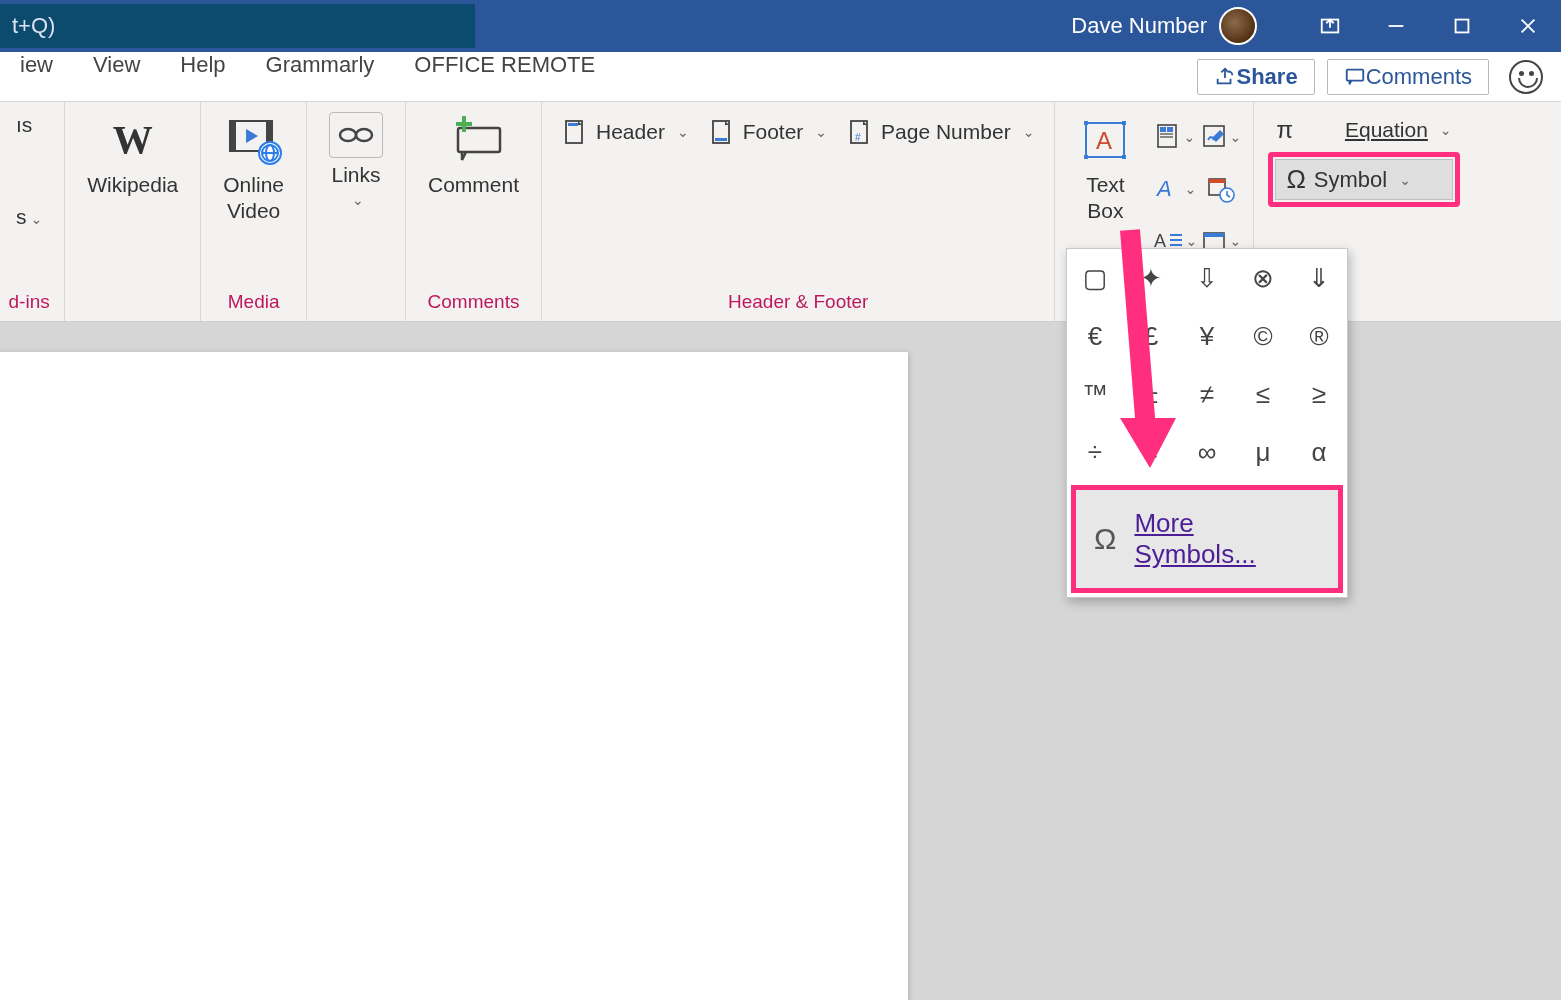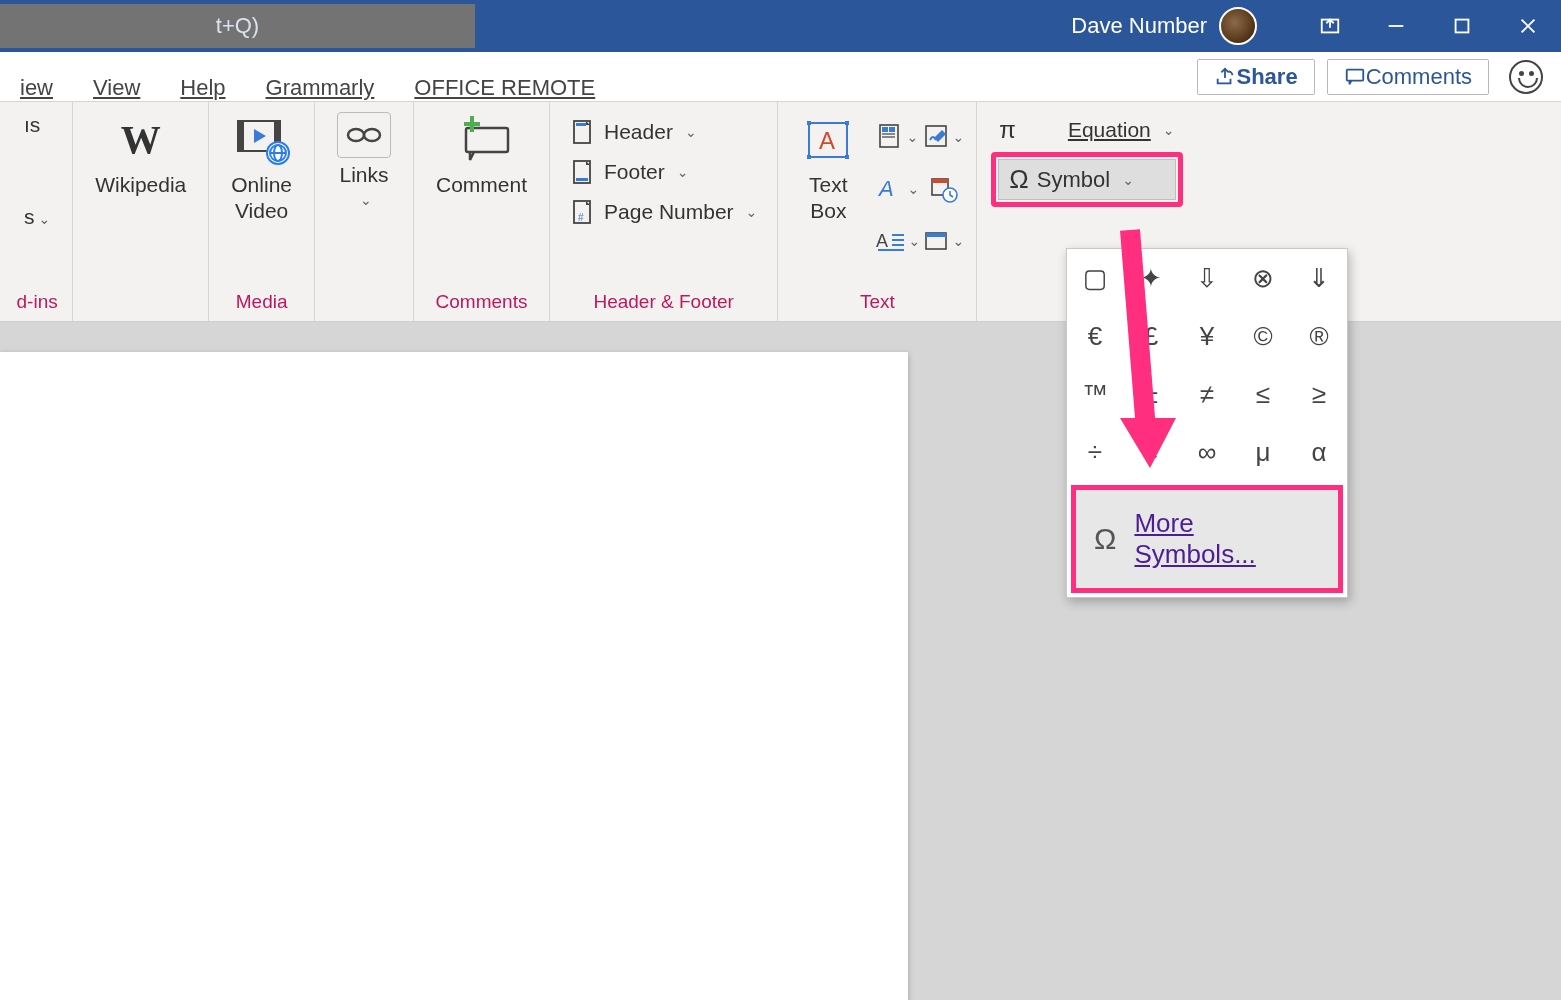--- a/index.html
+++ b/index.html
@@ -1,42 +1,42 @@
 <!DOCTYPE html>
 <html><head>
 <meta charset="utf-8">
 <style>
 * { margin: 0; padding: 0; box-sizing: border-box; font-family: "Segoe UI", Arial, sans-serif; }
 body { width: 1561px; height: 1000px; overflow: hidden; background: #ccc; }
 
 .titlebar { height: 52px; background: #2b579a; display: flex; align-items: center; color: #fff; }
-.searchbox { height: 44px; width: 475px; background: #737373; margin: 0; padding: 0 12px; display: flex; align-items: center; color: #d8e2f0; font-size: 22px; justify-content: center; }
+.searchbox { height: 44px; width: 475px; background: #0c4a6e; margin: 0; padding: 0 12px; display: flex; align-items: center; color: #d8e2f0; font-size: 22px; }
 .titlebar-spacer { flex: 1; }
 .username { font-size: 22px; color: #fff; margin-right: 12px; }
 .avatar { width: 38px; height: 38px; border-radius: 50%; background: radial-gradient(circle at 40% 40%, #8a6a4a 0%, #5a3a1a 60%, #2a1a0a 100%); border: 2px solid #fff; margin-right: 40px; }
 .winbtn { width: 66px; height: 52px; display: flex; align-items: center; justify-content: center; }
 .winbtn svg { width: 22px; height: 22px; }
 
 .ribbon-tabs { height: 50px; background: #fff; border-bottom: 1px solid #d4d4d4; display: flex; align-items: center; padding-left: 0; font-size: 22px; color: #444; }
-.ribbon-tabs .tab { padding: 0 20px; height: 100%; display: flex; align-items: flex-end; cursor: pointer; text-decoration: underline; }
+.ribbon-tabs .tab { padding: 0 20px; height: 100%; display: flex; align-items: flex-start; cursor: pointer; }
 .ribbon-right { margin-left: auto; display: flex; align-items: center; gap: 12px; padding-right: 18px; }
 .pillbtn { border: 1.5px solid #b8b8b8; background: #fff; color: #2b579a; font-size: 22px; padding: 4px 16px; display: flex; align-items: center; gap: 0; border-radius: 2px; }
 .smile { width: 34px; height: 34px; border: 2px solid #444; border-radius: 50%; position: relative; margin-left: 8px; }
 .smile::before { content: ""; position: absolute; width: 5px; height: 5px; background: #444; border-radius: 50%; top: 9px; left: 8px; box-shadow: 10px 0 0 #444; }
 .smile::after { content: ""; position: absolute; width: 16px; height: 8px; border: 2px solid #444; border-top: none; border-radius: 0 0 16px 16px; left: 7px; top: 16px; }
 
 .ribbon-content { height: 220px; background: #f3f2f1; border-bottom: 1px solid #cfcfcf; display: flex; align-items: stretch; overflow: hidden; }
 .rgroup { border-right: 1px solid #d6d6d6; padding: 6px 14px 0; display: flex; flex-direction: column; align-items: center; }
 .rgroup .body { flex: 1; display: flex; align-items: flex-start; gap: 16px; }
 .rgroup .glabel { font-size: 19px; color: #be185d; padding: 6px 0 8px; text-align: center; }
 .vbtn { display: flex; flex-direction: column; align-items: center; gap: 4px; font-size: 21px; color: #333; padding: 4px 8px; text-align: center; line-height: 1.25; }
 .vbtn .ico { width: 56px; height: 56px; display: flex; align-items: center; justify-content: center; }
 .caret { font-size: 14px; color: #666; margin-left: 4px; }
 
-.stack { display: flex; flex-direction: column; gap: 8px; }
+.stack { display: flex; flex-direction: row; gap: 8px; }
 .hitem { display: flex; align-items: center; gap: 8px; font-size: 21px; color: #333; padding: 3px 6px; }
 .hitem .sico { width: 26px; height: 26px; display: flex; align-items: center; justify-content: center; }
 
 .minigrid { display: grid; grid-template-columns: 36px 36px; grid-template-rows: 46px 46px 46px; gap: 6px 10px; align-content: start; padding-top: 6px; }
 .minigrid .cell { display: flex; align-items: center; justify-content: center; }
 .minigrid .cell .caret { margin-left: 2px; }
 
 .symcol { display: flex; flex-direction: column; gap: 6px; padding-top: 6px; }
 .eqn { display: flex; align-items: center; gap: 8px; font-size: 21px; color: #333; padding: 2px 8px; }
 
@@ -123,21 +123,21 @@
           <path d="M8 16l-2 4v-4"></path>
         </svg>
       <span>Comments</span>
     </div>
     <div class="smile"></div>
   </div>
 </div>
 
 <div class="ribbon-content">
 
-  <div class="rgroup" style="padding-left:16px;">
+  <div class="rgroup" style="padding-left:8px;">
     <div class="body">
       <div class="vbtn" style="align-items:flex-start;">
         <span>ıs</span>
         <div style="height:58px;"></div>
         <span><span>s</span><span class="caret">⌄</span></span>
       </div>
     </div>
     <div class="glabel">d-ins</div>
   </div>
 

